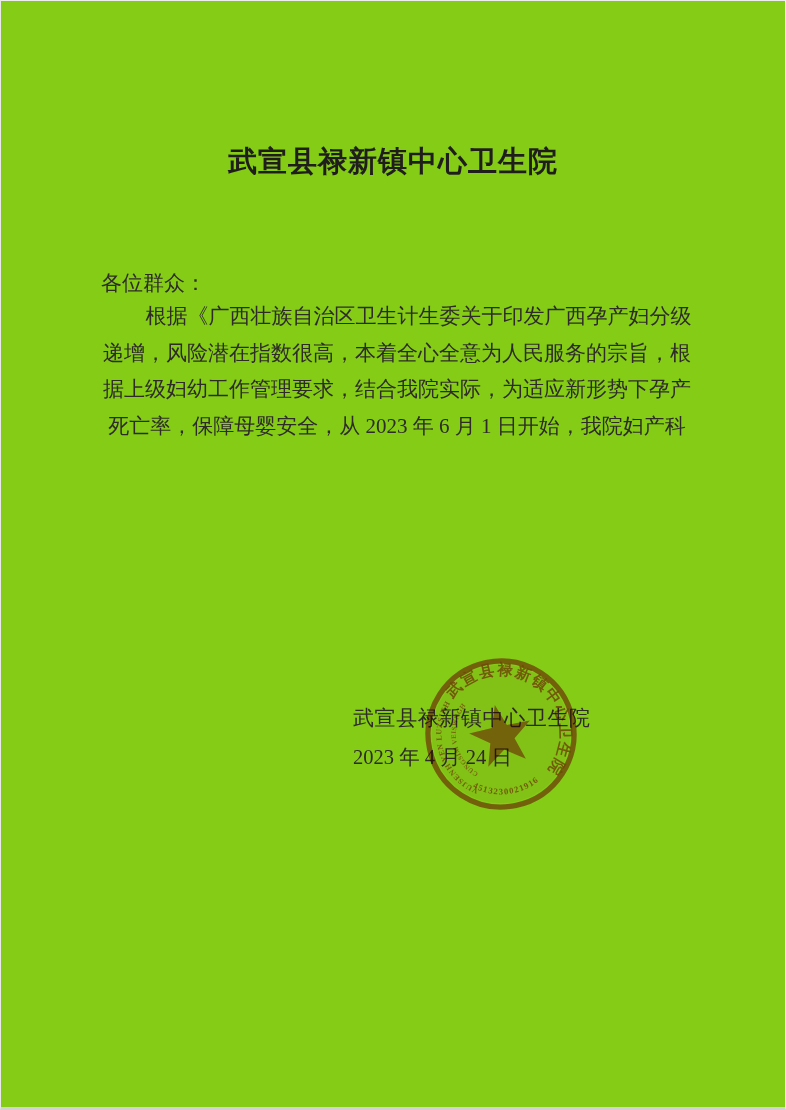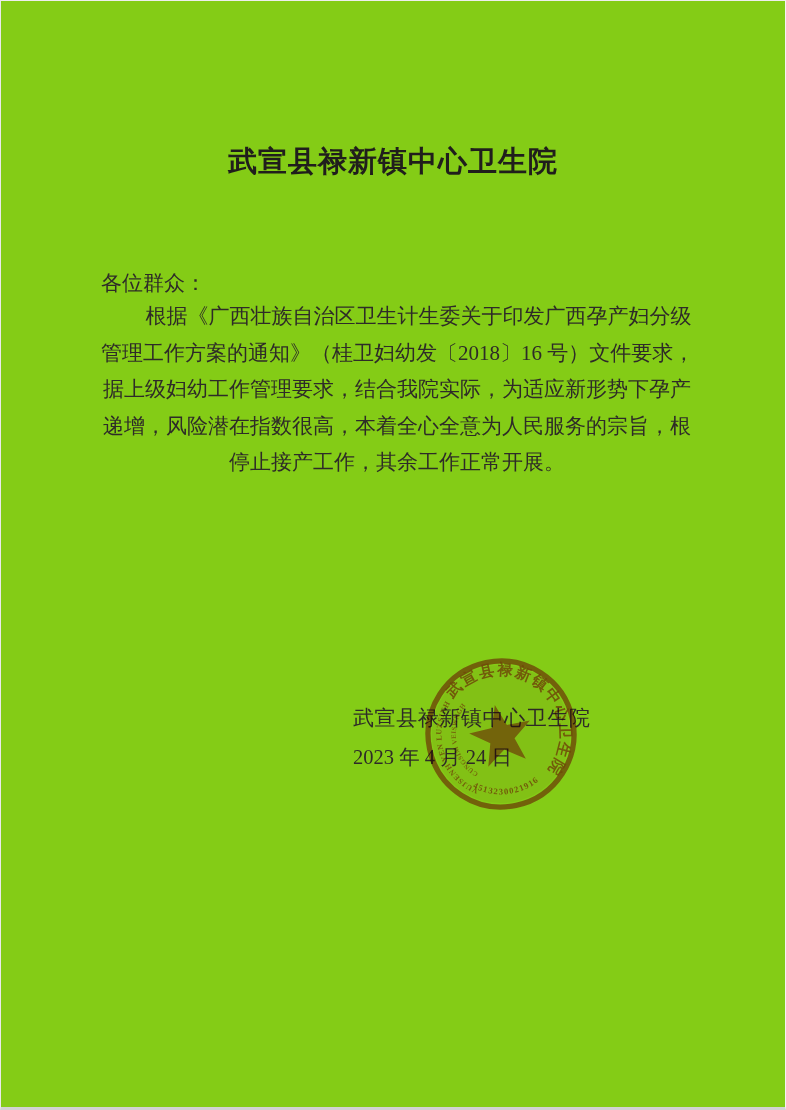--- a/index.html
+++ b/index.html
@@ -59,24 +59,23 @@
 <div class="page">
 
   <div class="title-block">
     <div>武宣县禄新镇中心卫生院</div>
   </div>
 
   <div class="salutation">各位群众：</div>
 
   <div class="body-block">
     <div class="body-line indent">根据《广西壮族自治区卫生计生委关于印发广西孕产妇分级</div>
-    <div class="body-line">管理工作方案的通知》（桂卫妇幼发〔2018〕16 号）文件要求，</div>
+    <div class="body-line">递增，风险潜在指数很高，本着全心全意为人民服务的宗旨，根</div>
     <div class="body-line">据上级妇幼工作管理要求，结合我院实际，为适应新形势下孕产</div>
-    <div class="body-line">递增，风险潜在指数很高，本着全心全意为人民服务的宗旨，根</div>
-    <div class="body-line">停止接产工作，其余工作正常开展。</div>
+    <div class="body-line">死亡率，保障母婴安全，从 2023 年 6 月 1 日开始，我院妇产科</div>
   </div>
 
   <div class="sign-org">武宣县禄新镇中心卫生院</div>
   <div class="sign-date">2023 年 4 月 24 日</div>
 
   <svg class="seal" viewBox="0 0 200 200" xmlns="http://www.w3.org/2000/svg">
     <defs>
       <path id="arcCN" d="M 58.5,53.9 A 62,62 0 1 1 134.7,151.4" fill="none"></path>
       <path id="arcLatO" d="M 65.3,151.4 A 62,62 0 0 1 56.9,55.4" fill="none"></path>
       <path id="arcLatI" d="M 68.6,134.9 A 47,47 0 0 1 73,61.5" fill="none"></path>

